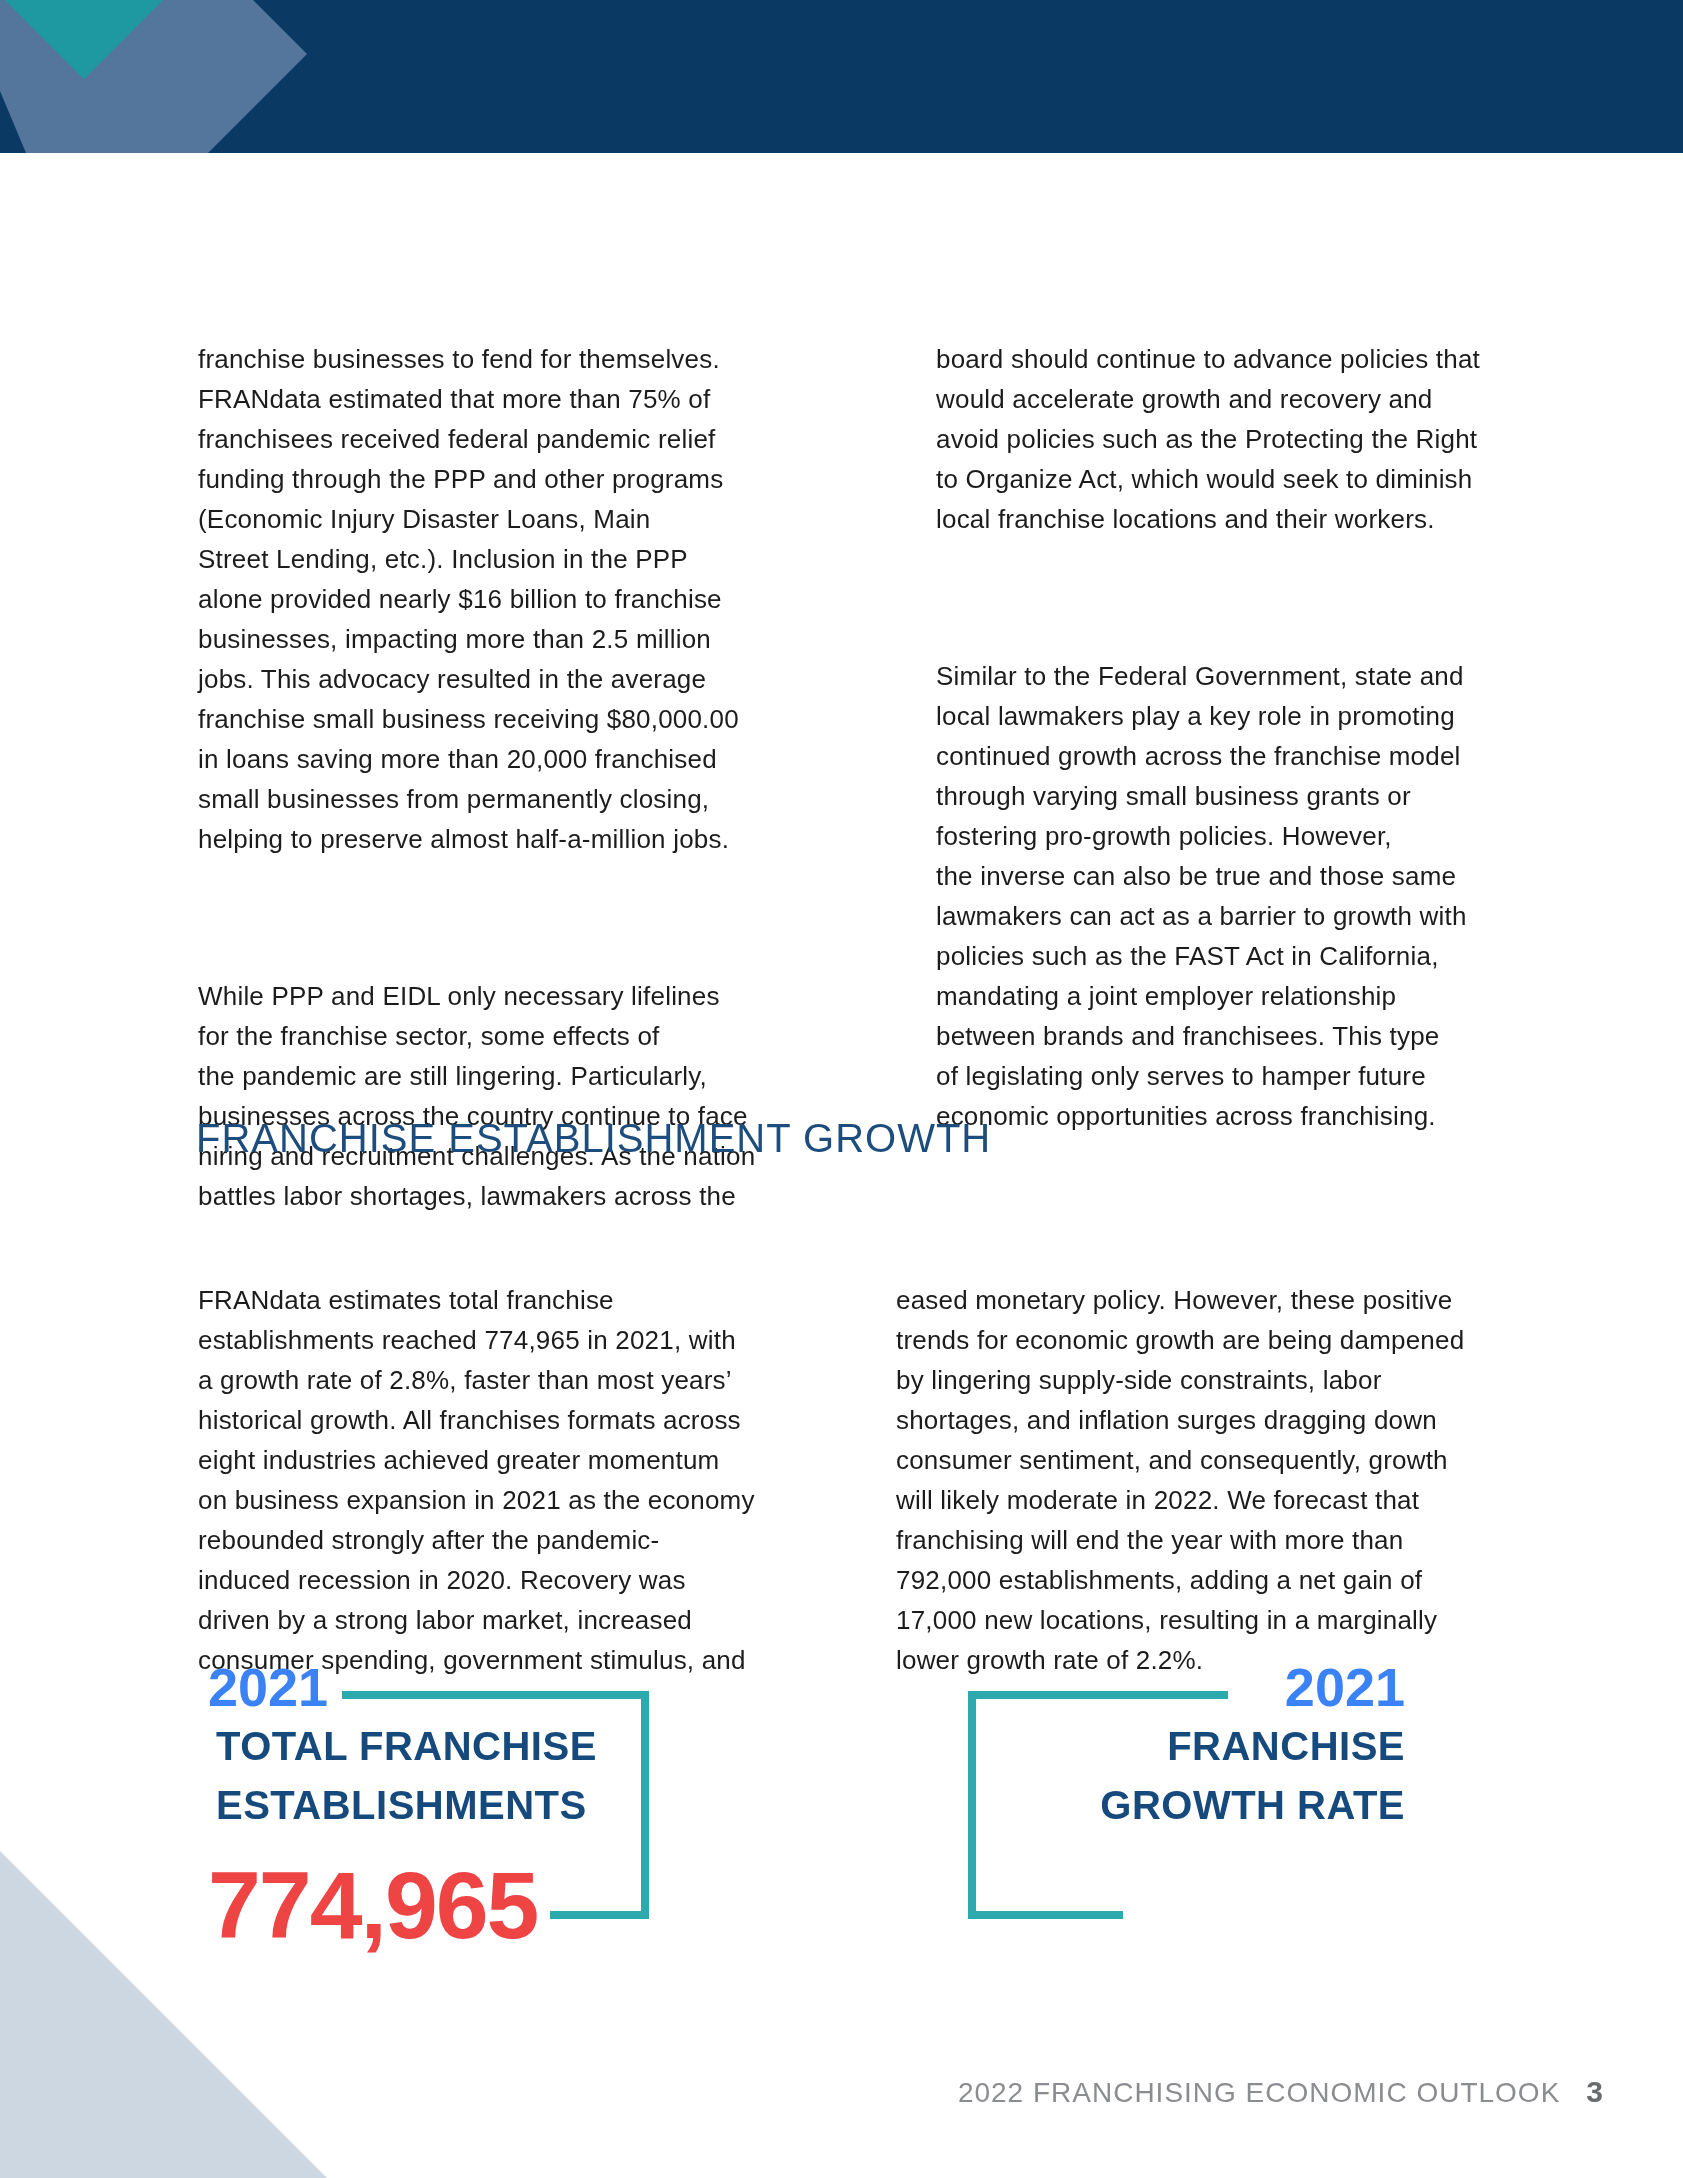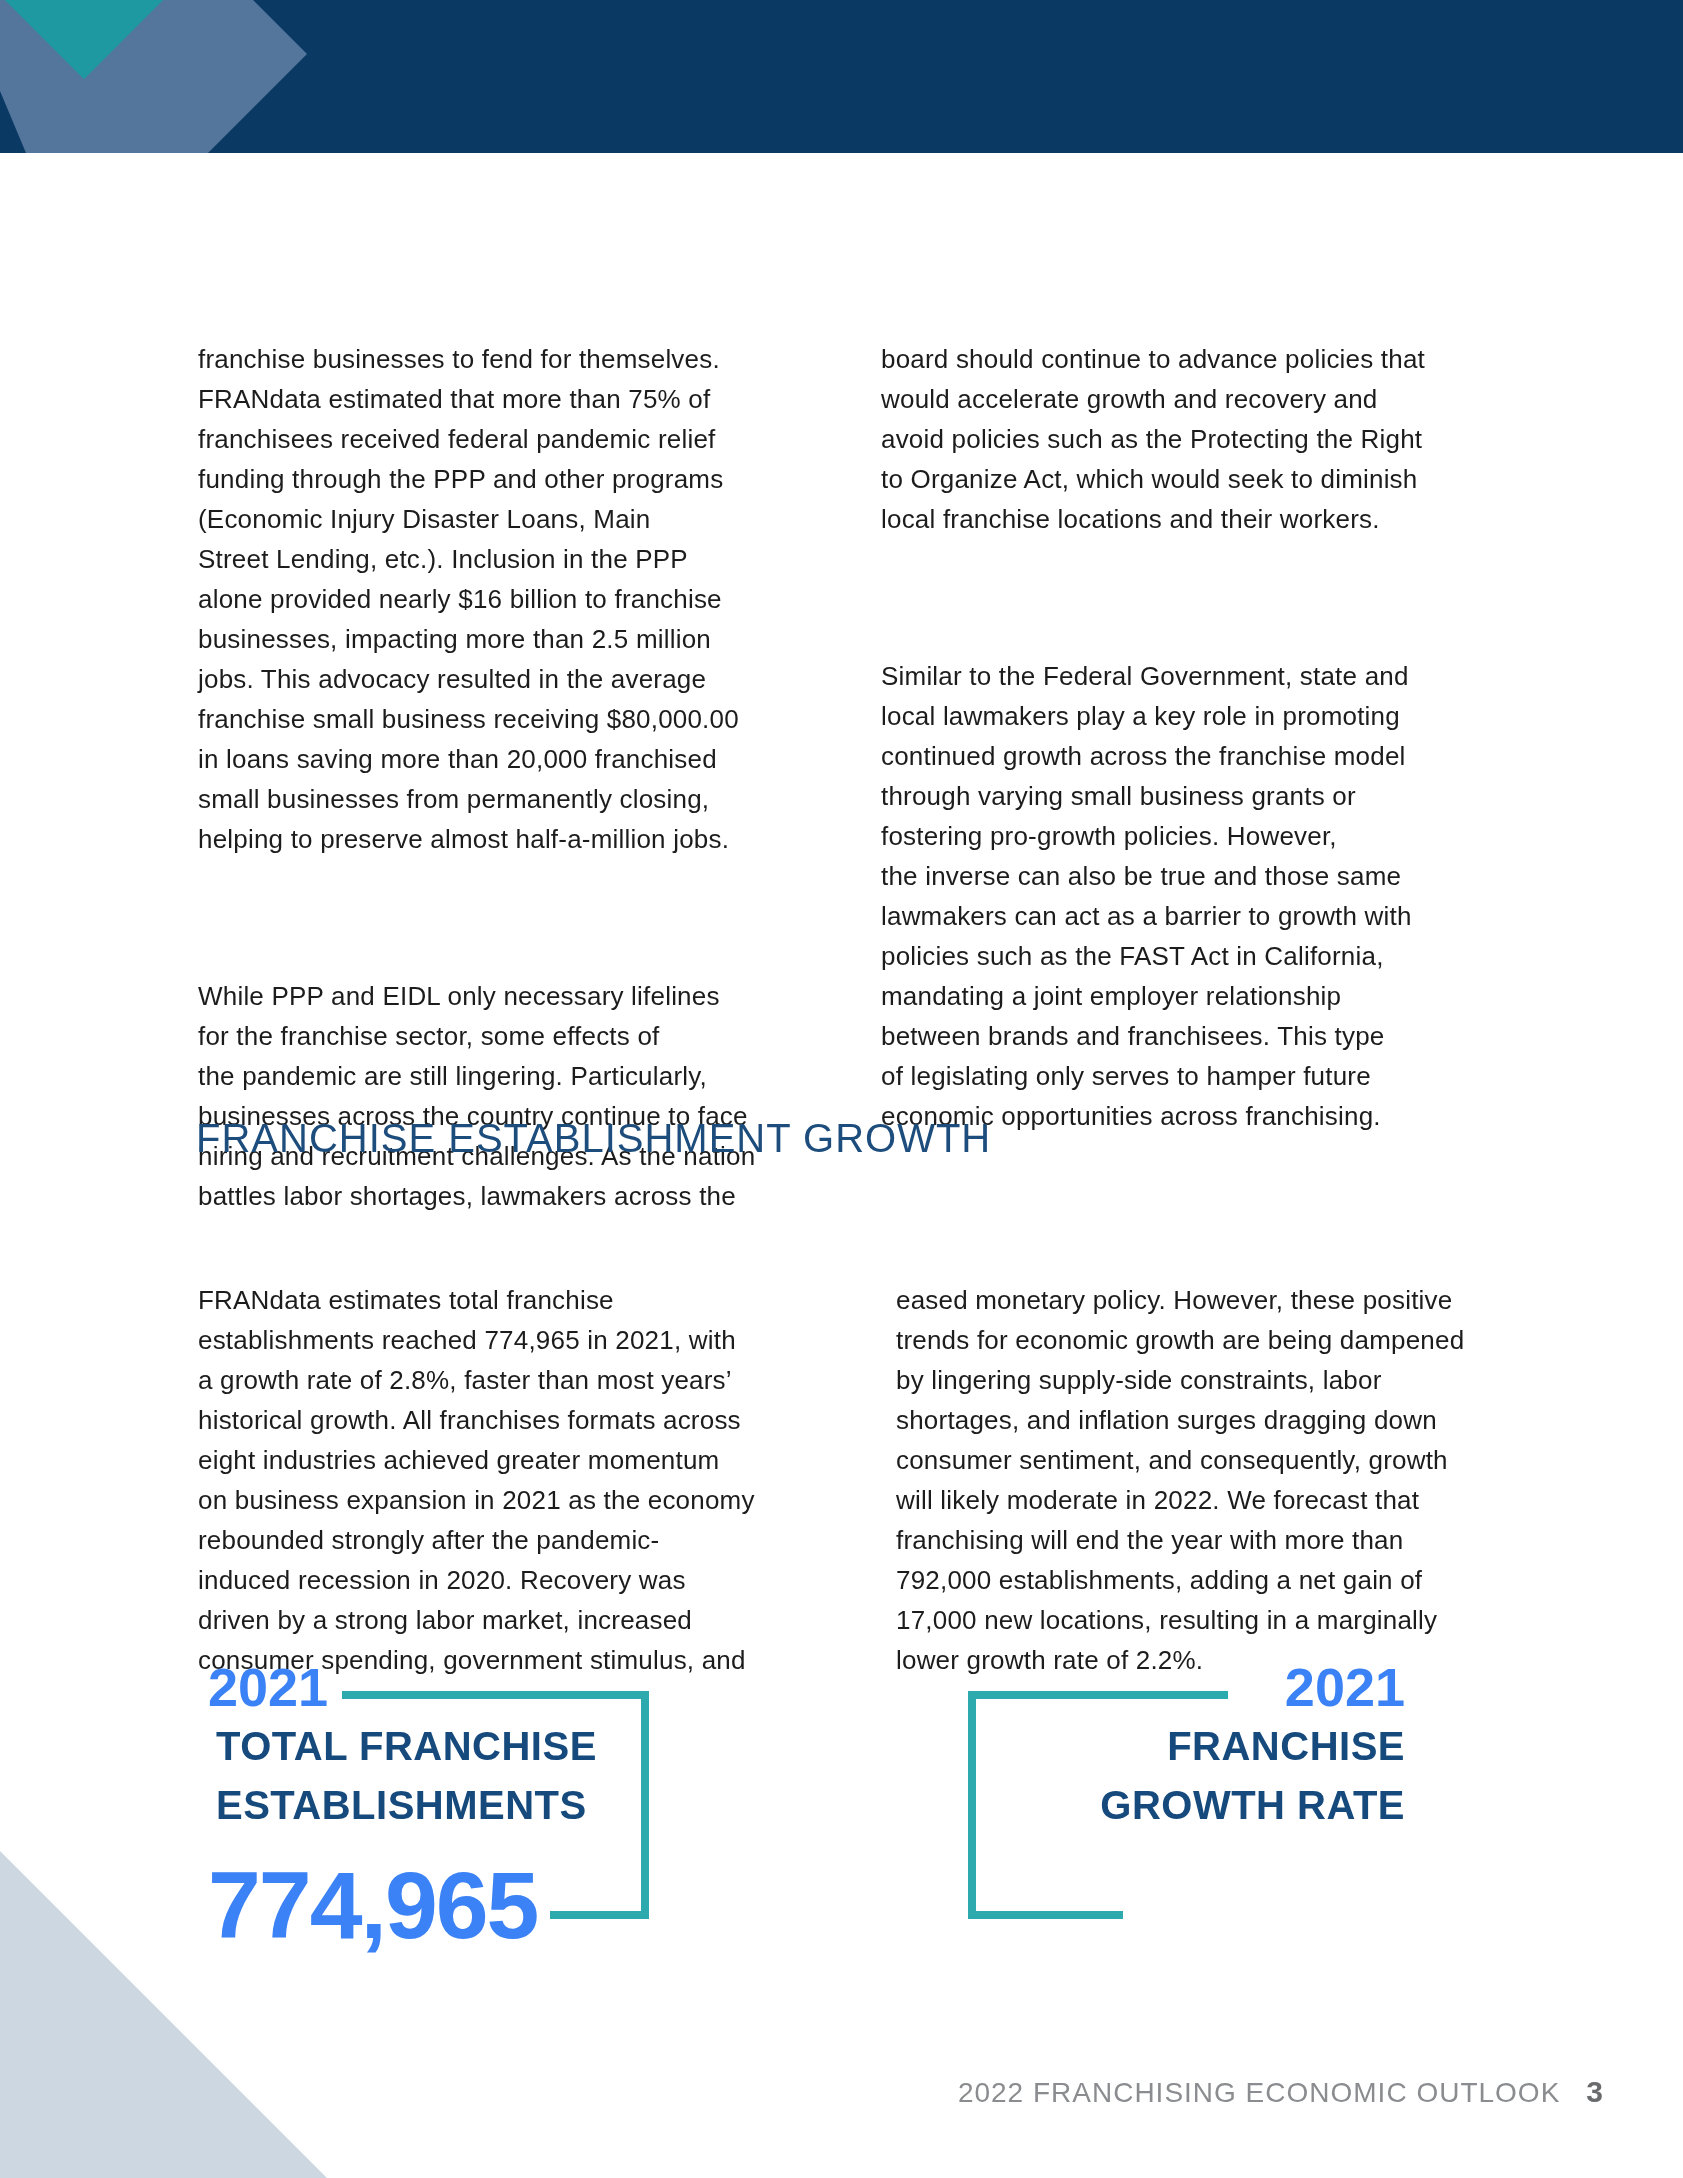--- a/index.html
+++ b/index.html
@@ -31,21 +31,21 @@
   }
   
   .col{
     position:absolute;
     font-size:26px;line-height:40px;color:#1c1c1c;
     white-space:pre;letter-spacing:0.2px;
   }
   .col p{margin:0 0 37px 0;}
   .col p:last-child{margin-bottom:0;}
   .intro-left{left:198px;top:259px;}
-  .intro-right{left:881px;top:259px;}
+  .intro-right{left:936px;top:259px;}
   .sec-left{left:198px;top:1200px;}
   .sec-right{left:896px;top:1200px;}
   .section-heading{
     position:absolute;left:196px;top:1118px;
     font-size:40px;line-height:1;color:#1d4d7c;
     letter-spacing:1px;font-weight:400;white-space:pre;
   }
   
   .stat{position:absolute;top:1661px;}
   .stat-left{left:208px;width:455px;text-align:left;}
@@ -54,21 +54,21 @@
     font-size:54px;line-height:53px;font-weight:700;color:#3b82f6;
     letter-spacing:0px;
   }
   .stat .label{
     margin-top:3px;
     font-size:40px;line-height:59px;font-weight:700;color:#164a7d;
     letter-spacing:0.5px;white-space:pre;margin-left:8px;
   }
   .stat .value{
     margin-top:23px;
-    font-size:95px;line-height:1;font-weight:700;color:#3b82f6;
+    font-size:95px;line-height:1;font-weight:700;color:#ef4444;
     letter-spacing:-2px;
   }
   .bracket{position:absolute;box-sizing:border-box;}
   .bracket-left{
     left:342px;top:1691px;width:307px;height:228px;
     border-top:8px solid #2caaad;border-right:8px solid #2caaad;
   }
   .bracket-left-foot{
     left:550px;top:1911px;width:98px;height:8px;background:#2caaad;
   }

